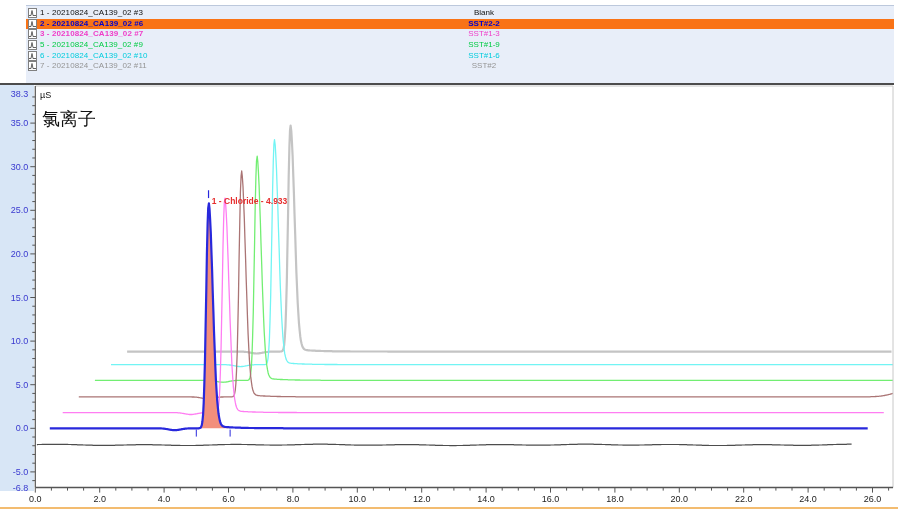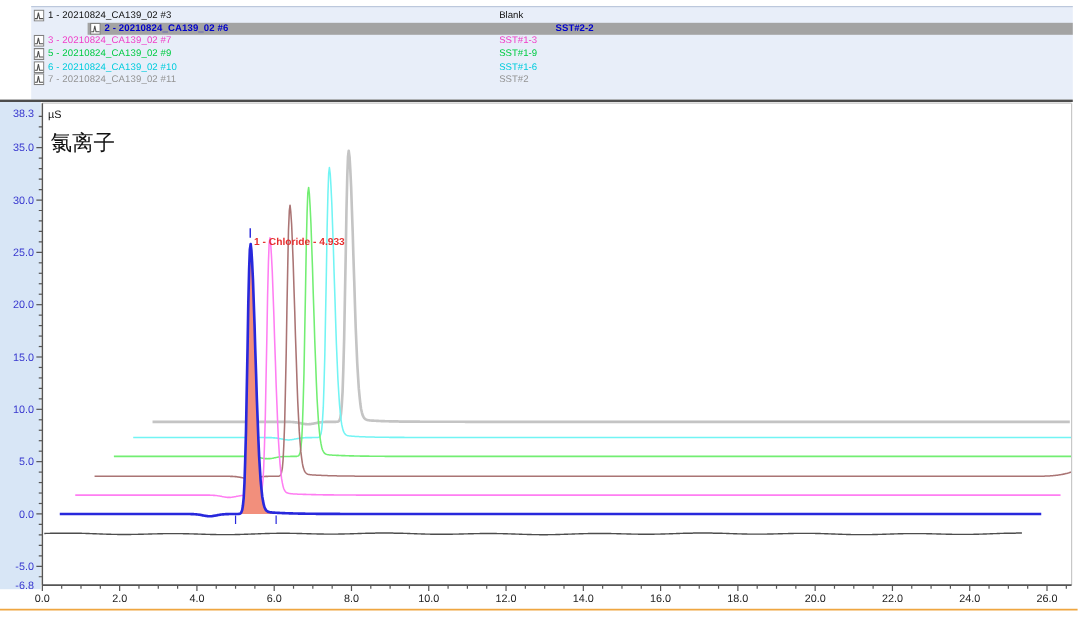--- a/index.html
+++ b/index.html
@@ -3,24 +3,24 @@
 <meta charset="utf-8">
 <style>
   html,body{margin:0;padding:0;background:#fff;}
   .app{position:relative;width:900px;height:517px;background:#fff;overflow:hidden;
        font-family:"Liberation Sans",sans-serif;}
   
   .legend-panel{position:absolute;left:26px;top:5px;width:868px;height:78px;
        background:#e8eef9;border-top:1px solid #bcc8dc;padding-top:2px;box-sizing:border-box;}
   .legend-row{position:relative;height:10.6px;display:flex;align-items:center;
        font-size:8px;line-height:10px;white-space:nowrap;cursor:default;}
-  .legend-row.selected{background:#a3a3a3;margin-left:47px;}
+  .legend-row.selected{background:#f97316;}
   .legend-row .row-icon{flex:0 0 auto;margin:0 3px 0 2px;display:block;}
   .legend-row .inj-name{letter-spacing:0.1px;}
-  .legend-row .inj-label{position:absolute;left:390px;width:136px;text-align:left;}
+  .legend-row .inj-label{position:absolute;left:390px;width:136px;text-align:center;}
   .legend-row.selected .inj-name,.legend-row.selected .inj-label{font-weight:bold;}
   .panel-divider{position:absolute;left:0;top:83px;width:894px;height:2px;background:#4c4c4c;}
   
   .y-strip{position:absolute;left:0;top:85px;width:34px;height:406px;background:#d8e6f6;}
   .plot-svg{position:absolute;left:0;top:85px;}
   text{font-family:"Liberation Sans",sans-serif;}
 </style>
 </head>
 <body>
 
@@ -41,21 +41,21 @@
         <polyline points="1,7.5 3,7.5 4,2.5 5,7.5 8,7.5" fill="none" stroke="#505050" stroke-width="0.9"></polyline>
       </svg>
       <span class="inj-name" style="color: rgb(0, 0, 204);">2 - 20210824_CA139_02 #6</span>
       <span class="inj-label" style="color: rgb(0, 0, 204);">SST#2-2</span>
     </div>
       <div class="legend-row">
       <svg class="row-icon" width="9" height="10" viewBox="0 0 9 10">
         <rect x="0.5" y="0.5" width="8" height="9" fill="#ffffff" stroke="#808080"></rect>
         <polyline points="1,7.5 3,7.5 4,2.5 5,7.5 8,7.5" fill="none" stroke="#505050" stroke-width="0.9"></polyline>
       </svg>
-      <span class="inj-name" style="color: rgb(240, 60, 200);">3 - 20210824_CA139_02 #7</span>
+      <span class="inj-name" style="color: rgb(240, 60, 200); font-weight: bold;">3 - 20210824_CA139_02 #7</span>
       <span class="inj-label" style="color: rgb(240, 60, 200);">SST#1-3</span>
     </div>
       <div class="legend-row">
       <svg class="row-icon" width="9" height="10" viewBox="0 0 9 10">
         <rect x="0.5" y="0.5" width="8" height="9" fill="#ffffff" stroke="#808080"></rect>
         <polyline points="1,7.5 3,7.5 4,2.5 5,7.5 8,7.5" fill="none" stroke="#505050" stroke-width="0.9"></polyline>
       </svg>
       <span class="inj-name" style="color: rgb(0, 204, 68);">5 - 20210824_CA139_02 #9</span>
       <span class="inj-label" style="color: rgb(0, 204, 68);">SST#1-9</span>
     </div>

